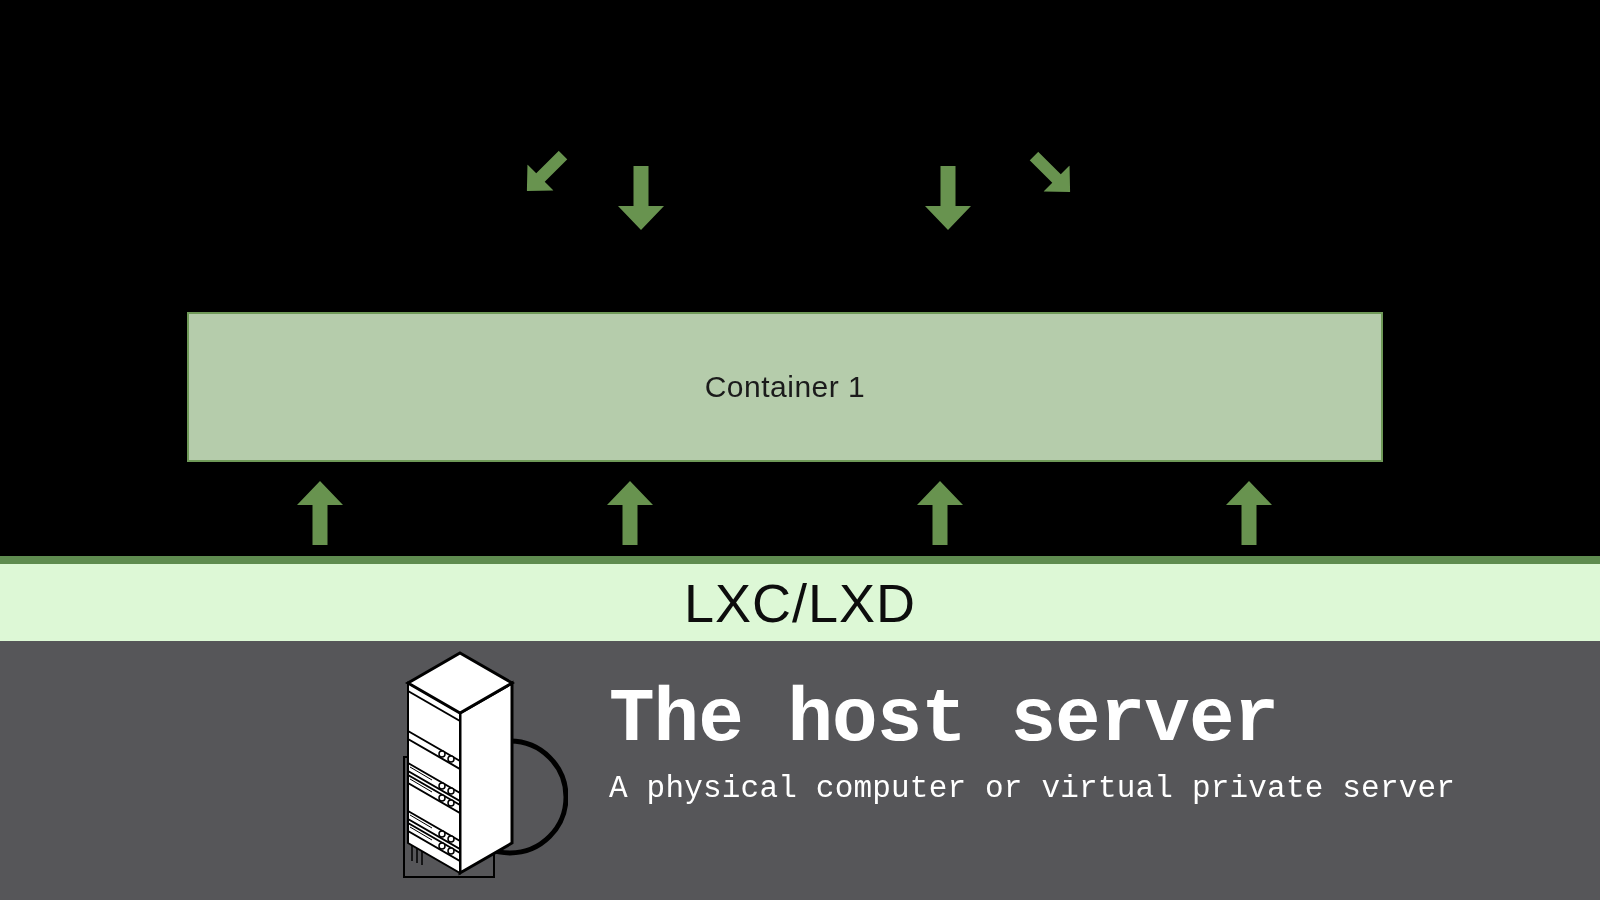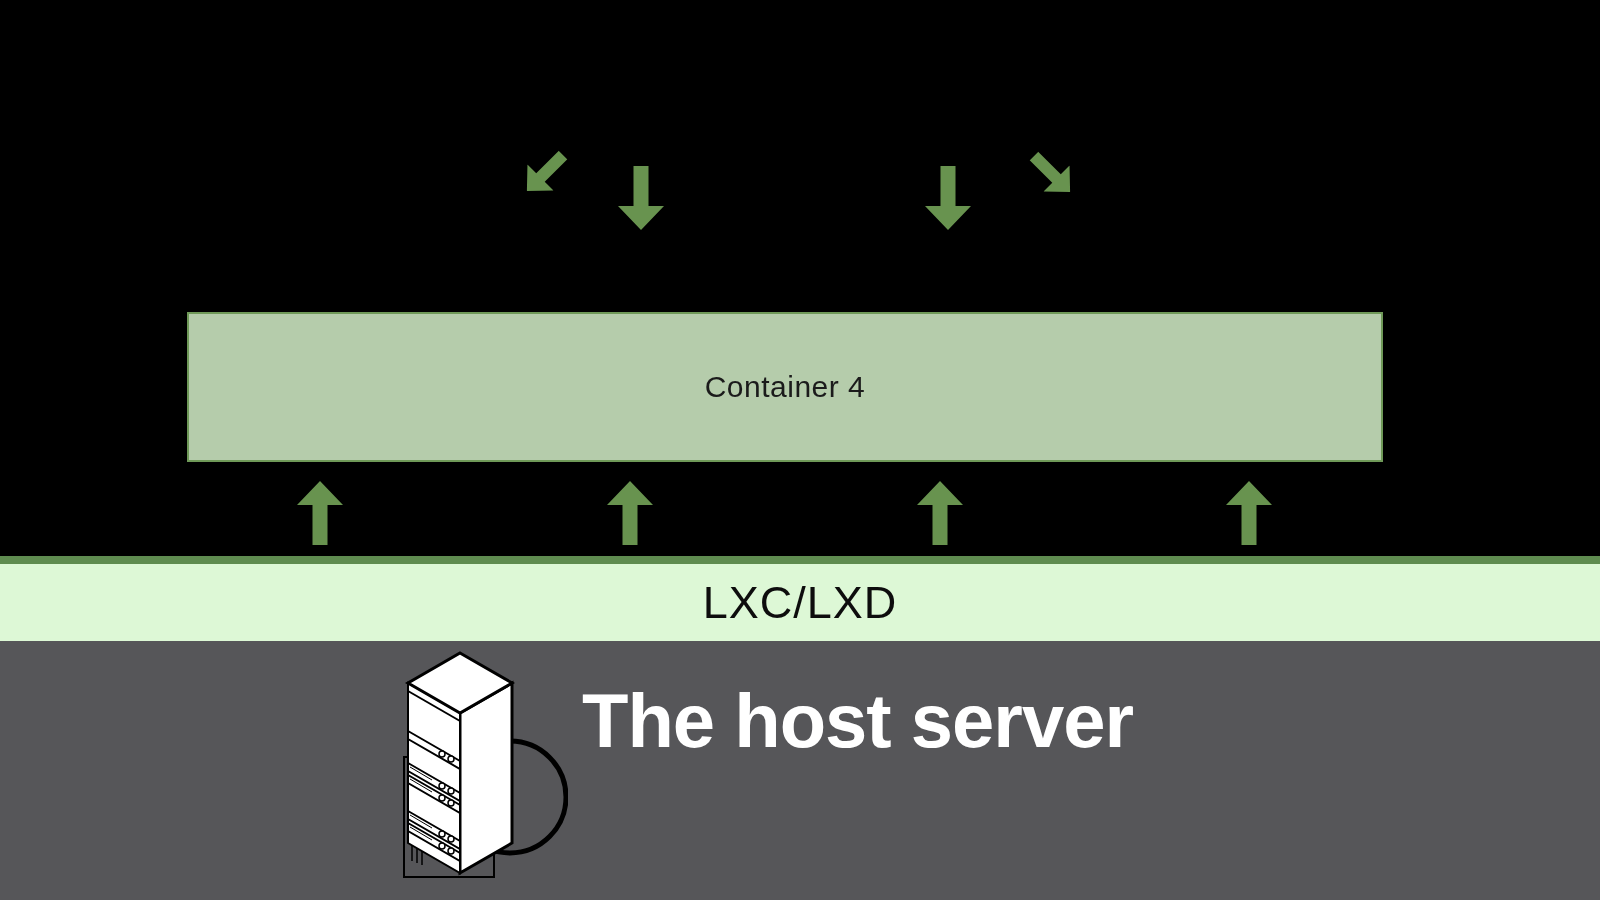--- a/index.html
+++ b/index.html
@@ -52,29 +52,29 @@
   }
   
   .lxc-bar{
     position:absolute;left:0;top:556px;width:1600px;height:85px;
     box-sizing:border-box;
     background:var(--bar-fill);
     border-top:8px solid var(--bar-border);
     display:flex;align-items:center;justify-content:center;
   }
   .lxc-bar .bar-label{
-    font-size:45px;color:#0d0d0d;letter-spacing:1px;
+    font-size:54px;color:#0d0d0d;letter-spacing:1px;
   }
   
   .host-section{
     position:absolute;left:0;top:641px;width:1600px;height:259px;
     background:var(--host-background);
   }
   .server-icon{position:absolute;left:398px;top:6px;}
-  .host-text{position:absolute;left:582px;top:40px;color:var(--text-light);}
+  .host-text{position:absolute;left:609px;top:40px;color:var(--text-light);font-family:Liberation Mono, monospace;}
   .host-title{
     font-size:76px;font-weight:600;line-height:1.05;
     letter-spacing:-1px;
   }
   .host-subtitle{
     margin-top:10px;font-size:31px;font-weight:400;letter-spacing:0.2px;
   }
 </style>
 </head>
 <body>
@@ -97,21 +97,21 @@
       </svg>
   </span>
   <span class="arrow diag-right dr">
     <svg viewBox="0 0 46 64">
         <polygon class="arrow-fill" points="23,0 46,24 30.5,24 30.5,64 15.5,64 15.5,24 0,24"></polygon>
       </svg>
   </span>
 
   <div class="containers-row">
     <div class="container-box">
-      <span>Container 4</span>
+      <span>Container 1</span>
     </div>
   </div>
 
   <span class="arrow u1">
     <svg viewBox="0 0 46 64">
         <polygon class="arrow-fill" points="23,0 46,24 30.5,24 30.5,64 15.5,64 15.5,24 0,24"></polygon>
       </svg>
   </span>
   <span class="arrow u2">
     <svg viewBox="0 0 46 64">
@@ -174,16 +174,17 @@
         <circle cx="44" cy="151" r="3"></circle>
           <circle cx="53" cy="156" r="3"></circle>
         <circle cx="44" cy="187" r="3"></circle>
           <circle cx="53" cy="192" r="3"></circle>
         <circle cx="44" cy="199" r="3"></circle>
           <circle cx="53" cy="204" r="3"></circle>
       </g>
     </svg>
     <div class="host-text">
       <div class="host-title">The host server</div>
+      <div class="host-subtitle">A physical computer or virtual private server</div>
     </div>
   </div>
 
 </div>
 
 </body></html>

